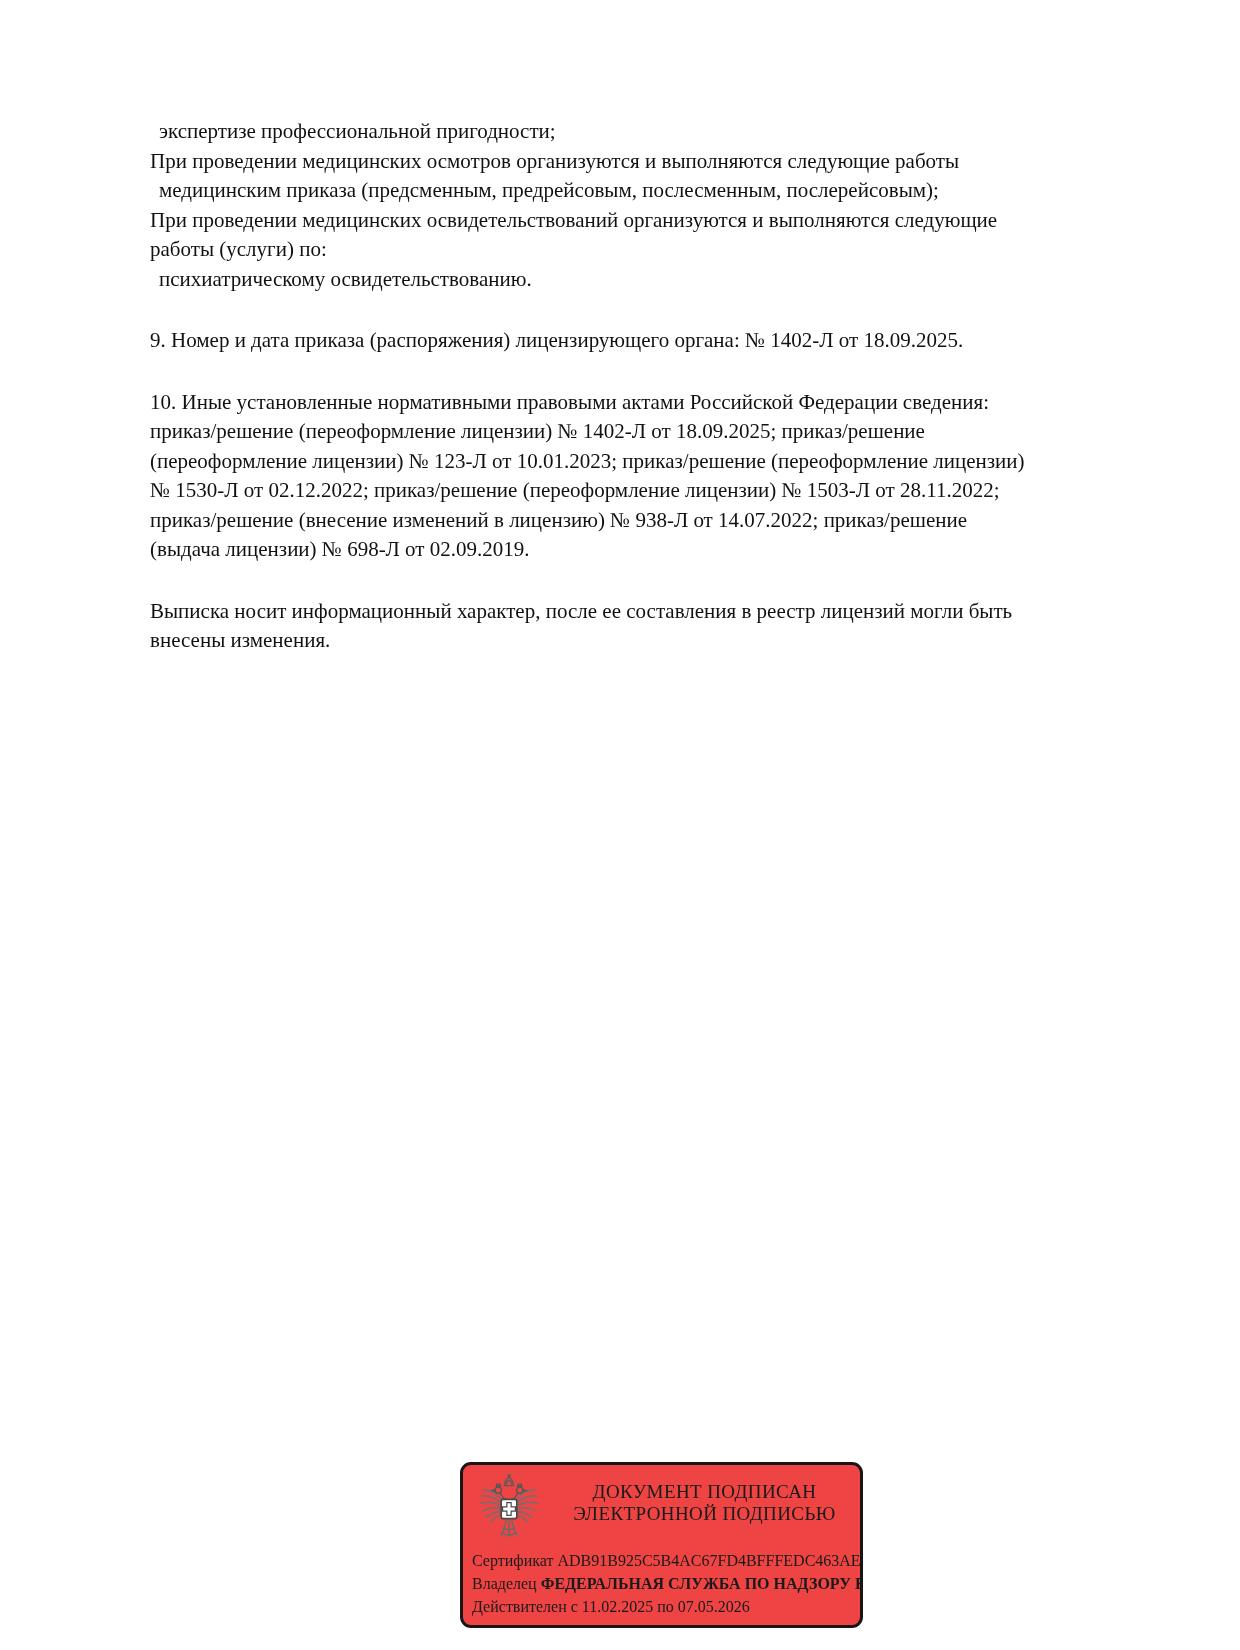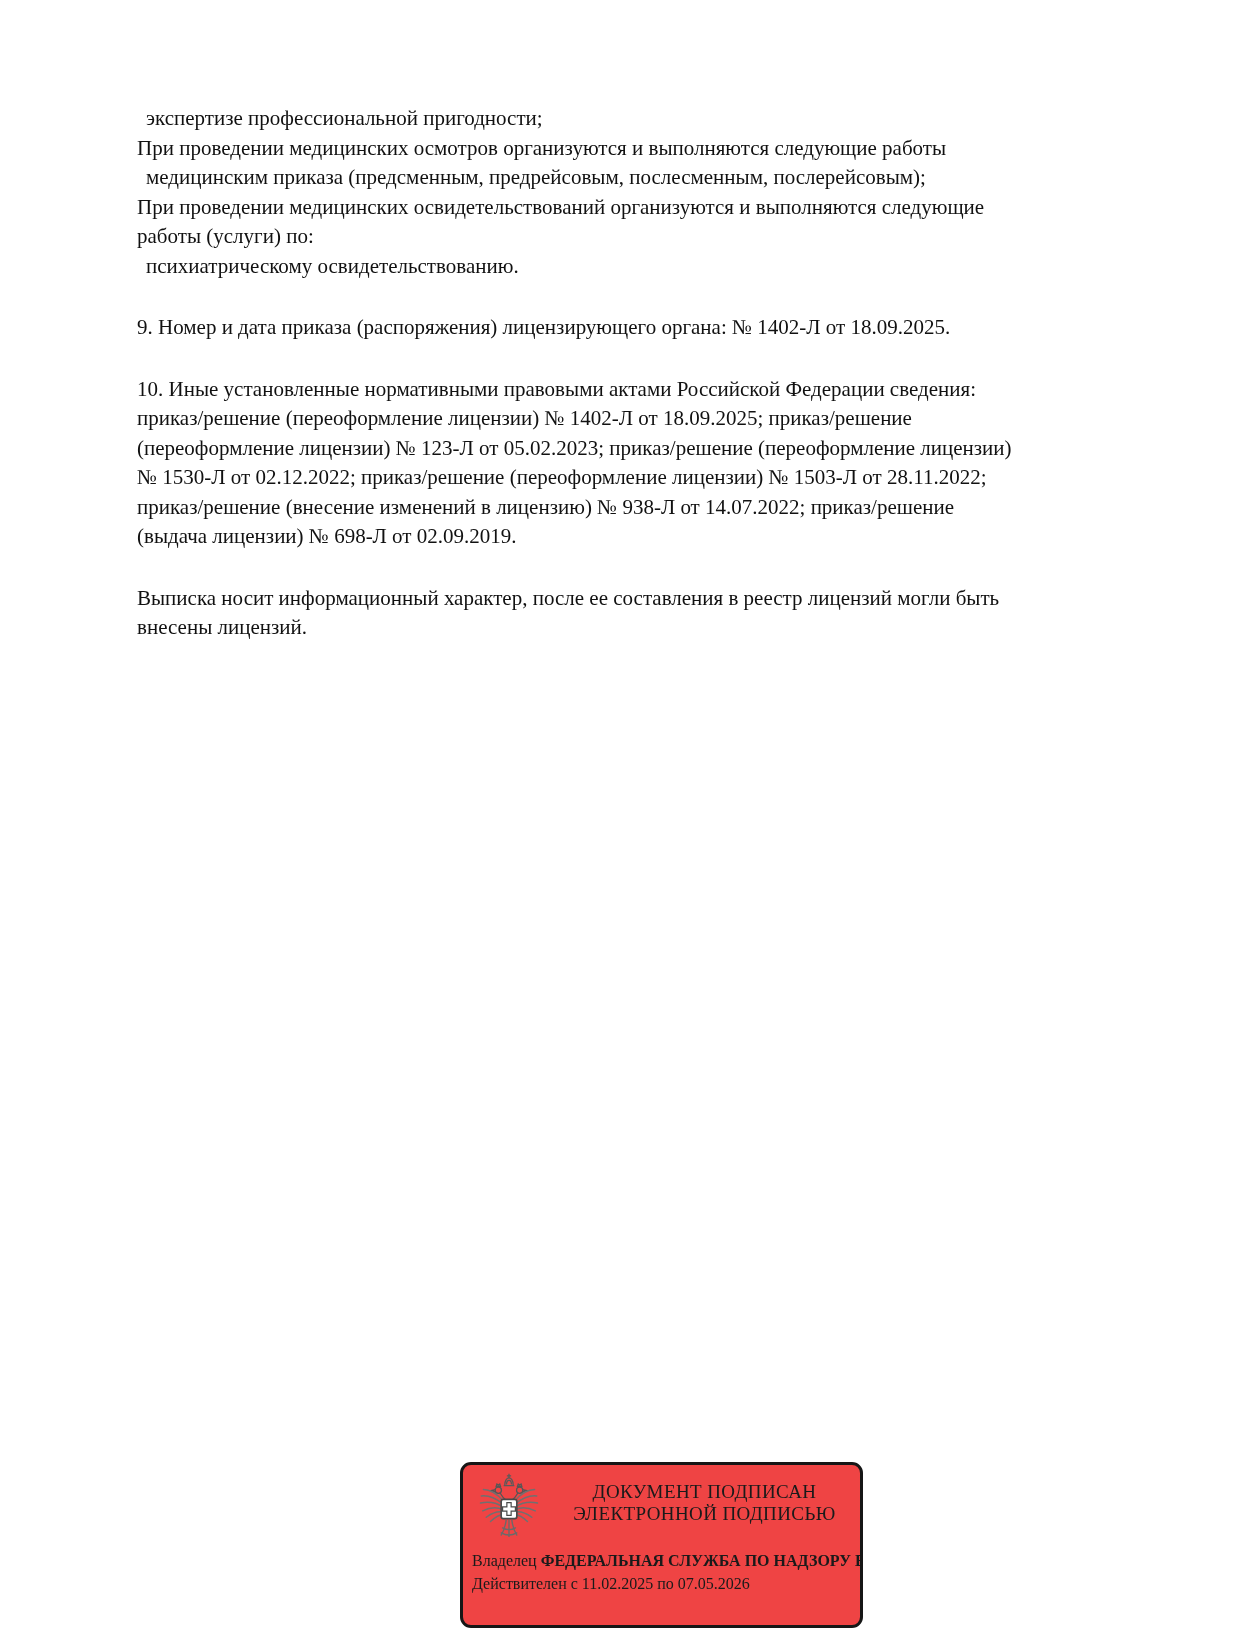--- a/index.html
+++ b/index.html
@@ -17,21 +17,21 @@
     overflow: hidden;
   }
   .doc-body {
     position: absolute;
     left: 137px;
     top: 104px;
     width: 1010px;
     font-size: 21px;
     line-height: 29.5px;
   }
-  .para { margin: 0; }
+  .para { margin: 13px; }
   .para + .para { margin-top: 32px; }
   .line { white-space: nowrap; }
   .line.ind { padding-left: 9px; }
 
   
   .stamp {
     position: absolute;
     left: 460px;
     top: 1462px;
     width: 397px;
@@ -87,29 +87,29 @@
       <div class="line ind">психиатрическому освидетельствованию.</div>
     </div>
 
     <div class="para">
       <div class="line">9. Номер и дата приказа (распоряжения) лицензирующего органа: № 1402-Л от 18.09.2025.</div>
     </div>
 
     <div class="para">
       <div class="line">10. Иные установленные нормативными правовыми актами Российской Федерации сведения:</div>
       <div class="line">приказ/решение (переоформление лицензии) № 1402-Л от 18.09.2025; приказ/решение</div>
-      <div class="line">(переоформление лицензии) № 123-Л от 05.02.2023; приказ/решение (переоформление лицензии)</div>
+      <div class="line">(переоформление лицензии) № 123-Л от 10.01.2023; приказ/решение (переоформление лицензии)</div>
       <div class="line">№ 1530-Л от 02.12.2022; приказ/решение (переоформление лицензии) № 1503-Л от 28.11.2022;</div>
       <div class="line">приказ/решение (внесение изменений в лицензию) № 938-Л от 14.07.2022; приказ/решение</div>
       <div class="line">(выдача лицензии) № 698-Л от 02.09.2019.</div>
     </div>
 
     <div class="para">
       <div class="line">Выписка носит информационный характер, после ее составления в реестр лицензий могли быть</div>
-      <div class="line">внесены лицензий.</div>
+      <div class="line">внесены изменения.</div>
     </div>
 
   </div>
 
   <div class="stamp">
 
     <svg class="stamp-emblem" viewBox="0 0 90 100" fill="none" xmlns="http://www.w3.org/2000/svg">
 
       <g stroke="#5a5a5a" stroke-width="1.8" fill="none">
         <path d="M45 2 v6 M42 4.8 h6"></path>
@@ -158,19 +158,20 @@
         <path d="M34 85 q11 6 22 0"></path>
       </g>
     </svg>
 
     <div class="stamp-title">
       <div>ДОКУМЕНТ ПОДПИСАН</div>
       <div>ЭЛЕКТРОННОЙ ПОДПИСЬЮ</div>
     </div>
 
     <div class="stamp-info">
+      <div class="info-line"><span>Сертификат</span> <span>ADB91B925C5B4AC67FD4BFFFEDC463AE</span></div>
       <div class="info-line"><span>Владелец</span> <span class="bold">ФЕДЕРАЛЬНАЯ СЛУЖБА ПО НАДЗОРУ В СФ</span></div>
       <div class="info-line">Действителен с 11.02.2025 по 07.05.2026</div>
     </div>
 
   </div>
 
 </div>
 
 </body></html>

